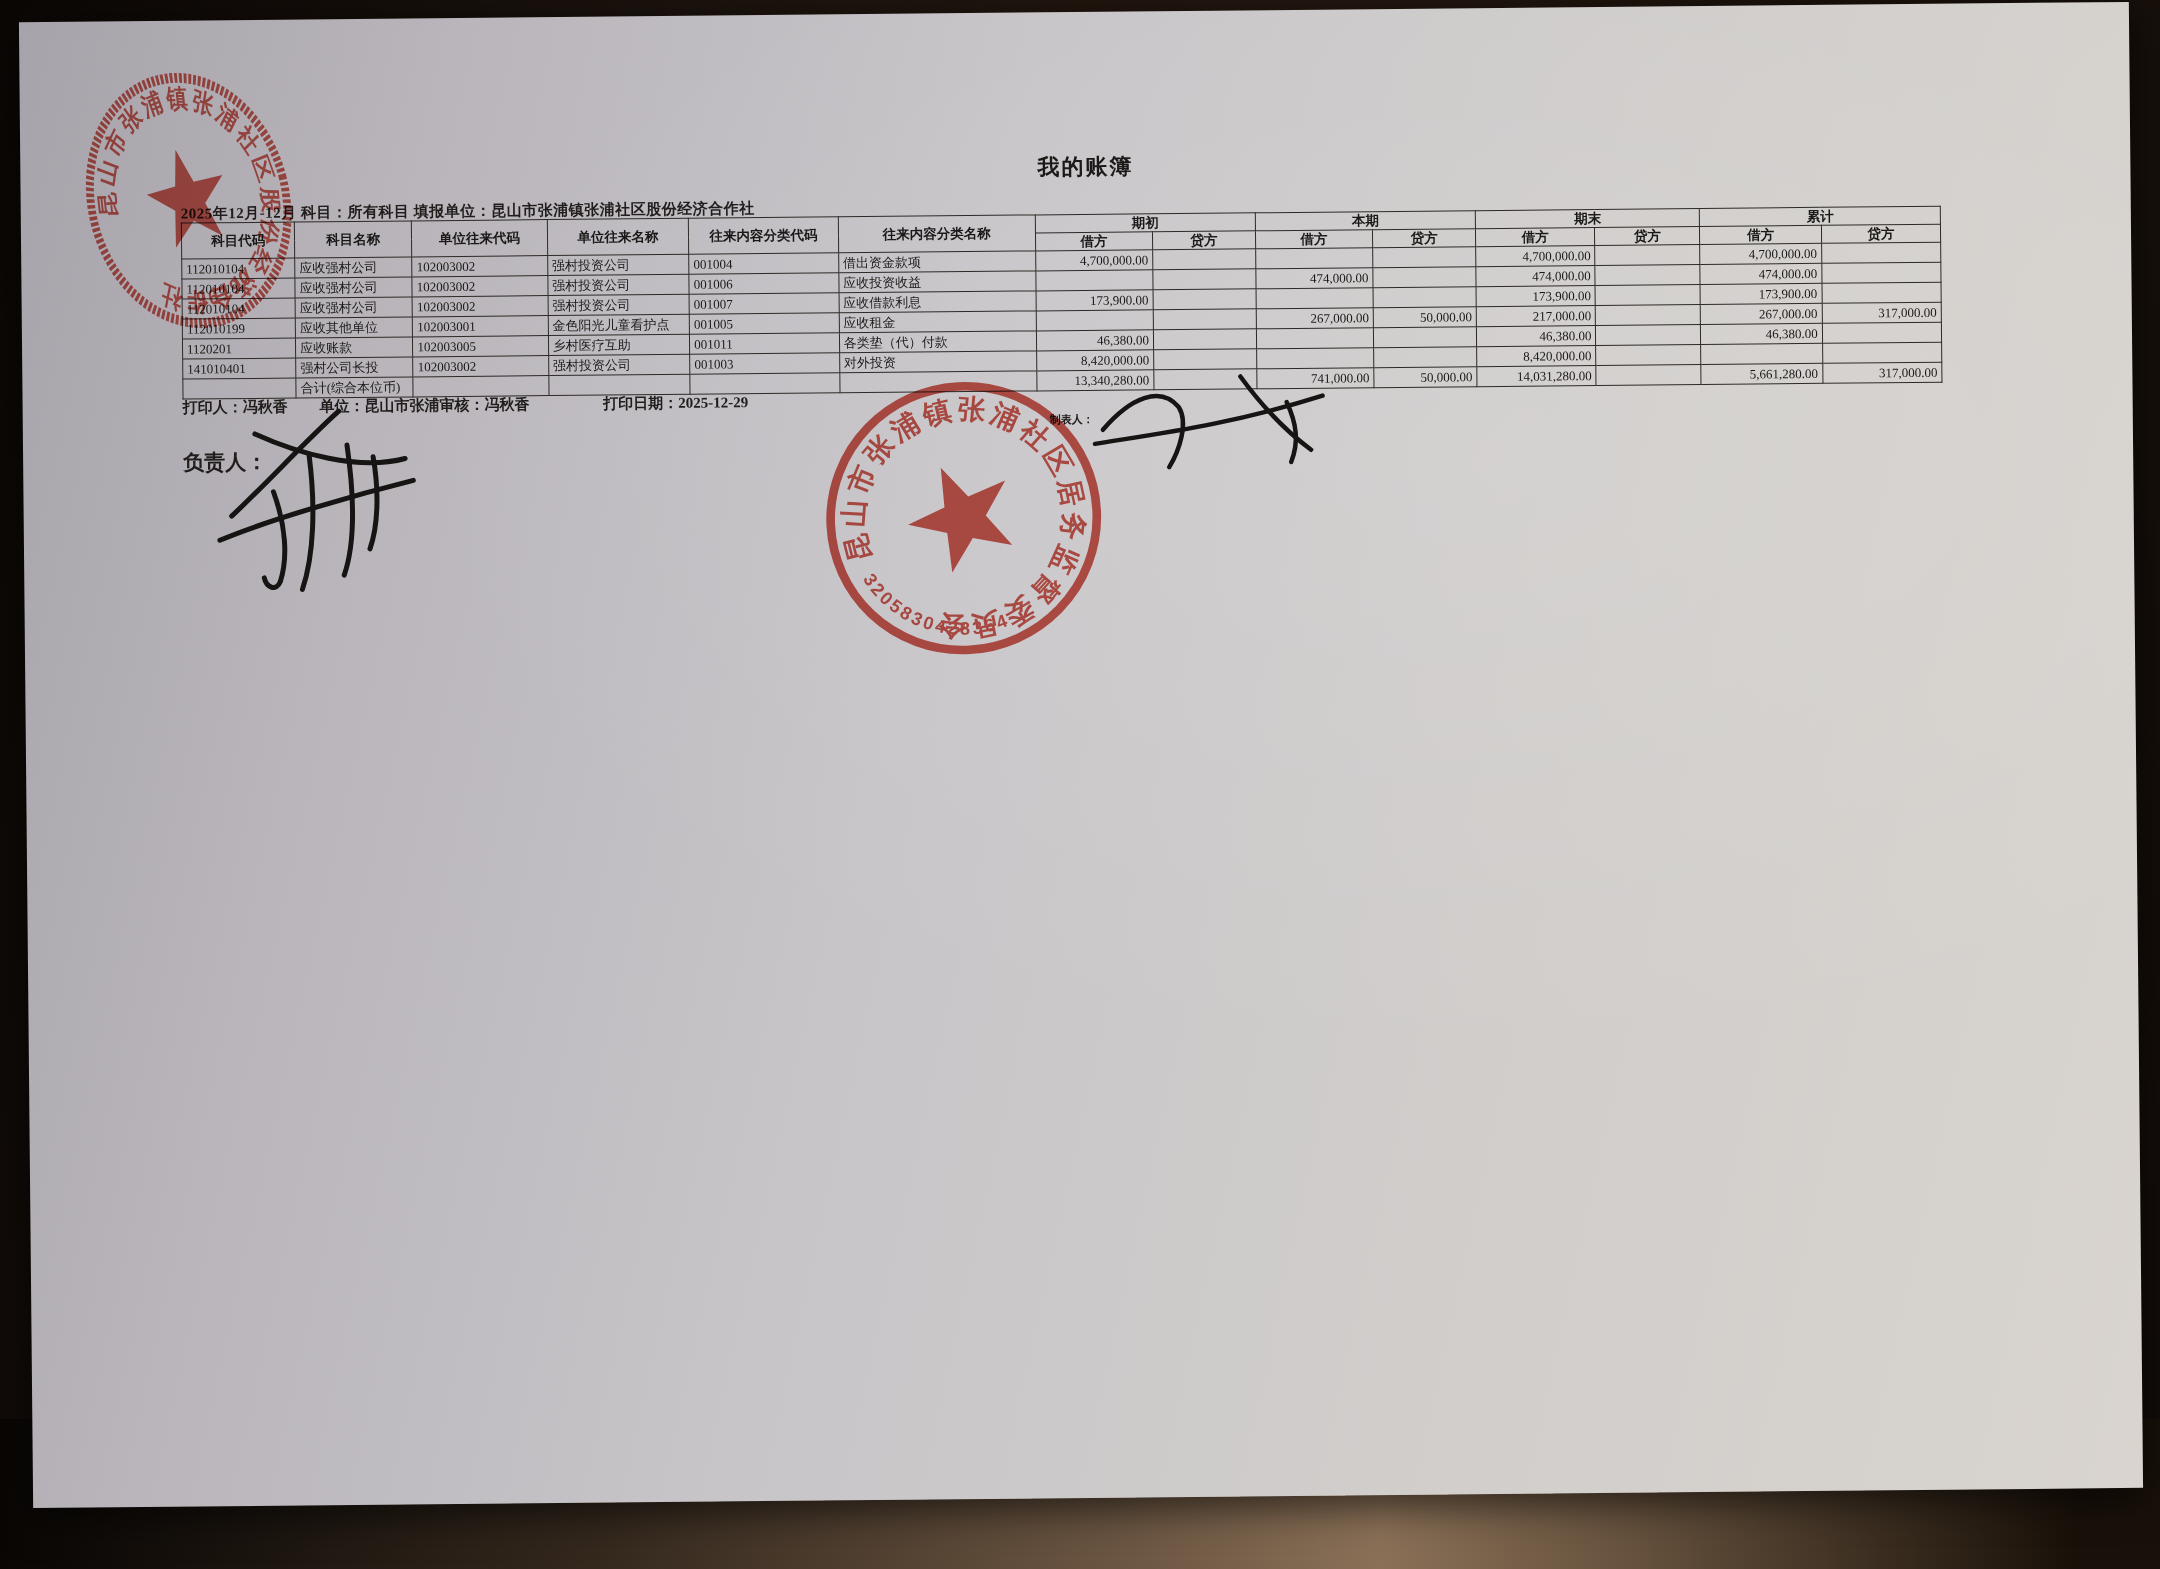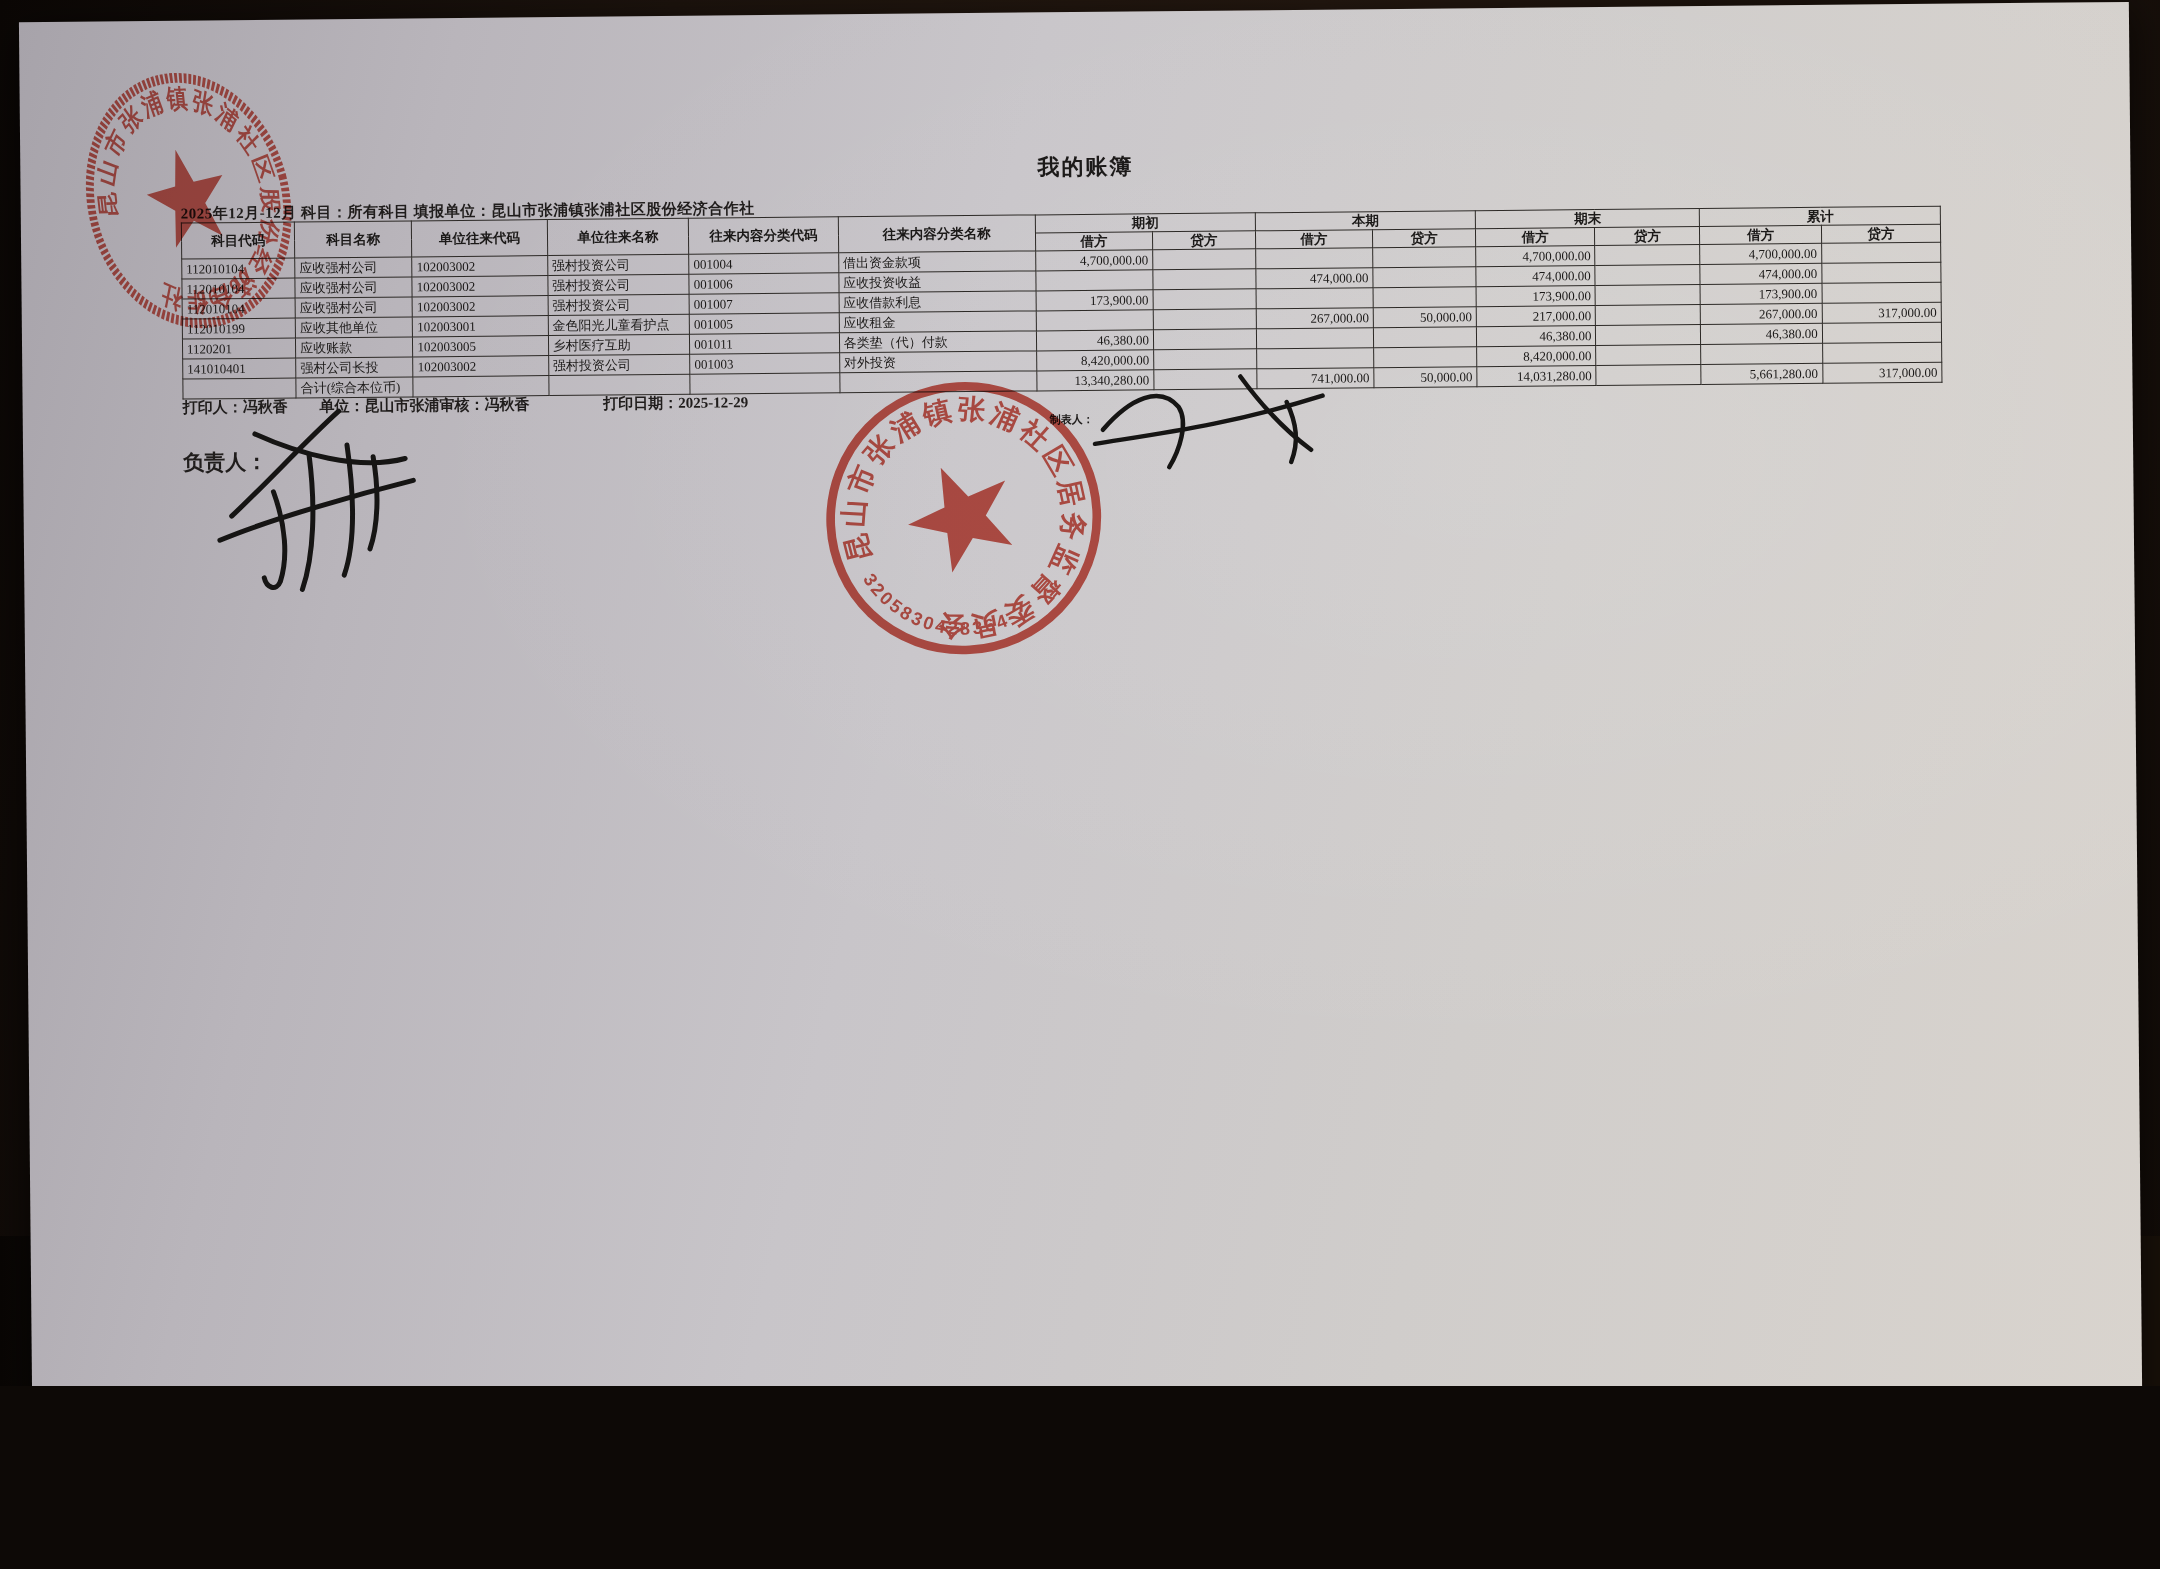--- a/index.html
+++ b/index.html
@@ -1,16 +1,16 @@
 <!DOCTYPE html>
 <html><head>
 <meta charset="utf-8">
 <style>
   html,body{margin:0;padding:0;background:#0d0906;}
-  #scene{position:relative;width:2160px;height:1386px;overflow:hidden;
+  #scene{position:relative;width:2160px;height:1569px;overflow:hidden;
          background:linear-gradient(100deg,#0b0705 0%,#1c130d 28%,#241810 55%,#120c08 100%);
          font-family:"Liberation Serif",serif;}
   #desk-bottom{position:absolute;left:0;bottom:0;width:100%;height:150px;
          background:linear-gradient(90deg,#090604 0%,#35291e 28%,#6b5642 52%,#8a7057 64%,#64503c 76%,#191109 96%);}
   #paper{position:absolute;left:26px;top:12px;width:2110px;height:1486px;
          transform:rotate(-0.55deg);
          background:
            radial-gradient(ellipse 1600px 900px at 70% 30%,rgba(255,255,255,.10),rgba(255,255,255,0) 70%),
            linear-gradient(103deg,#a7a3aa 0%,#b9b5bb 18%,#c8c5c9 42%,#d0cdcb 68%,#d9d4ce 100%);
          box-shadow:0 10px 40px rgba(0,0,0,.65);}

